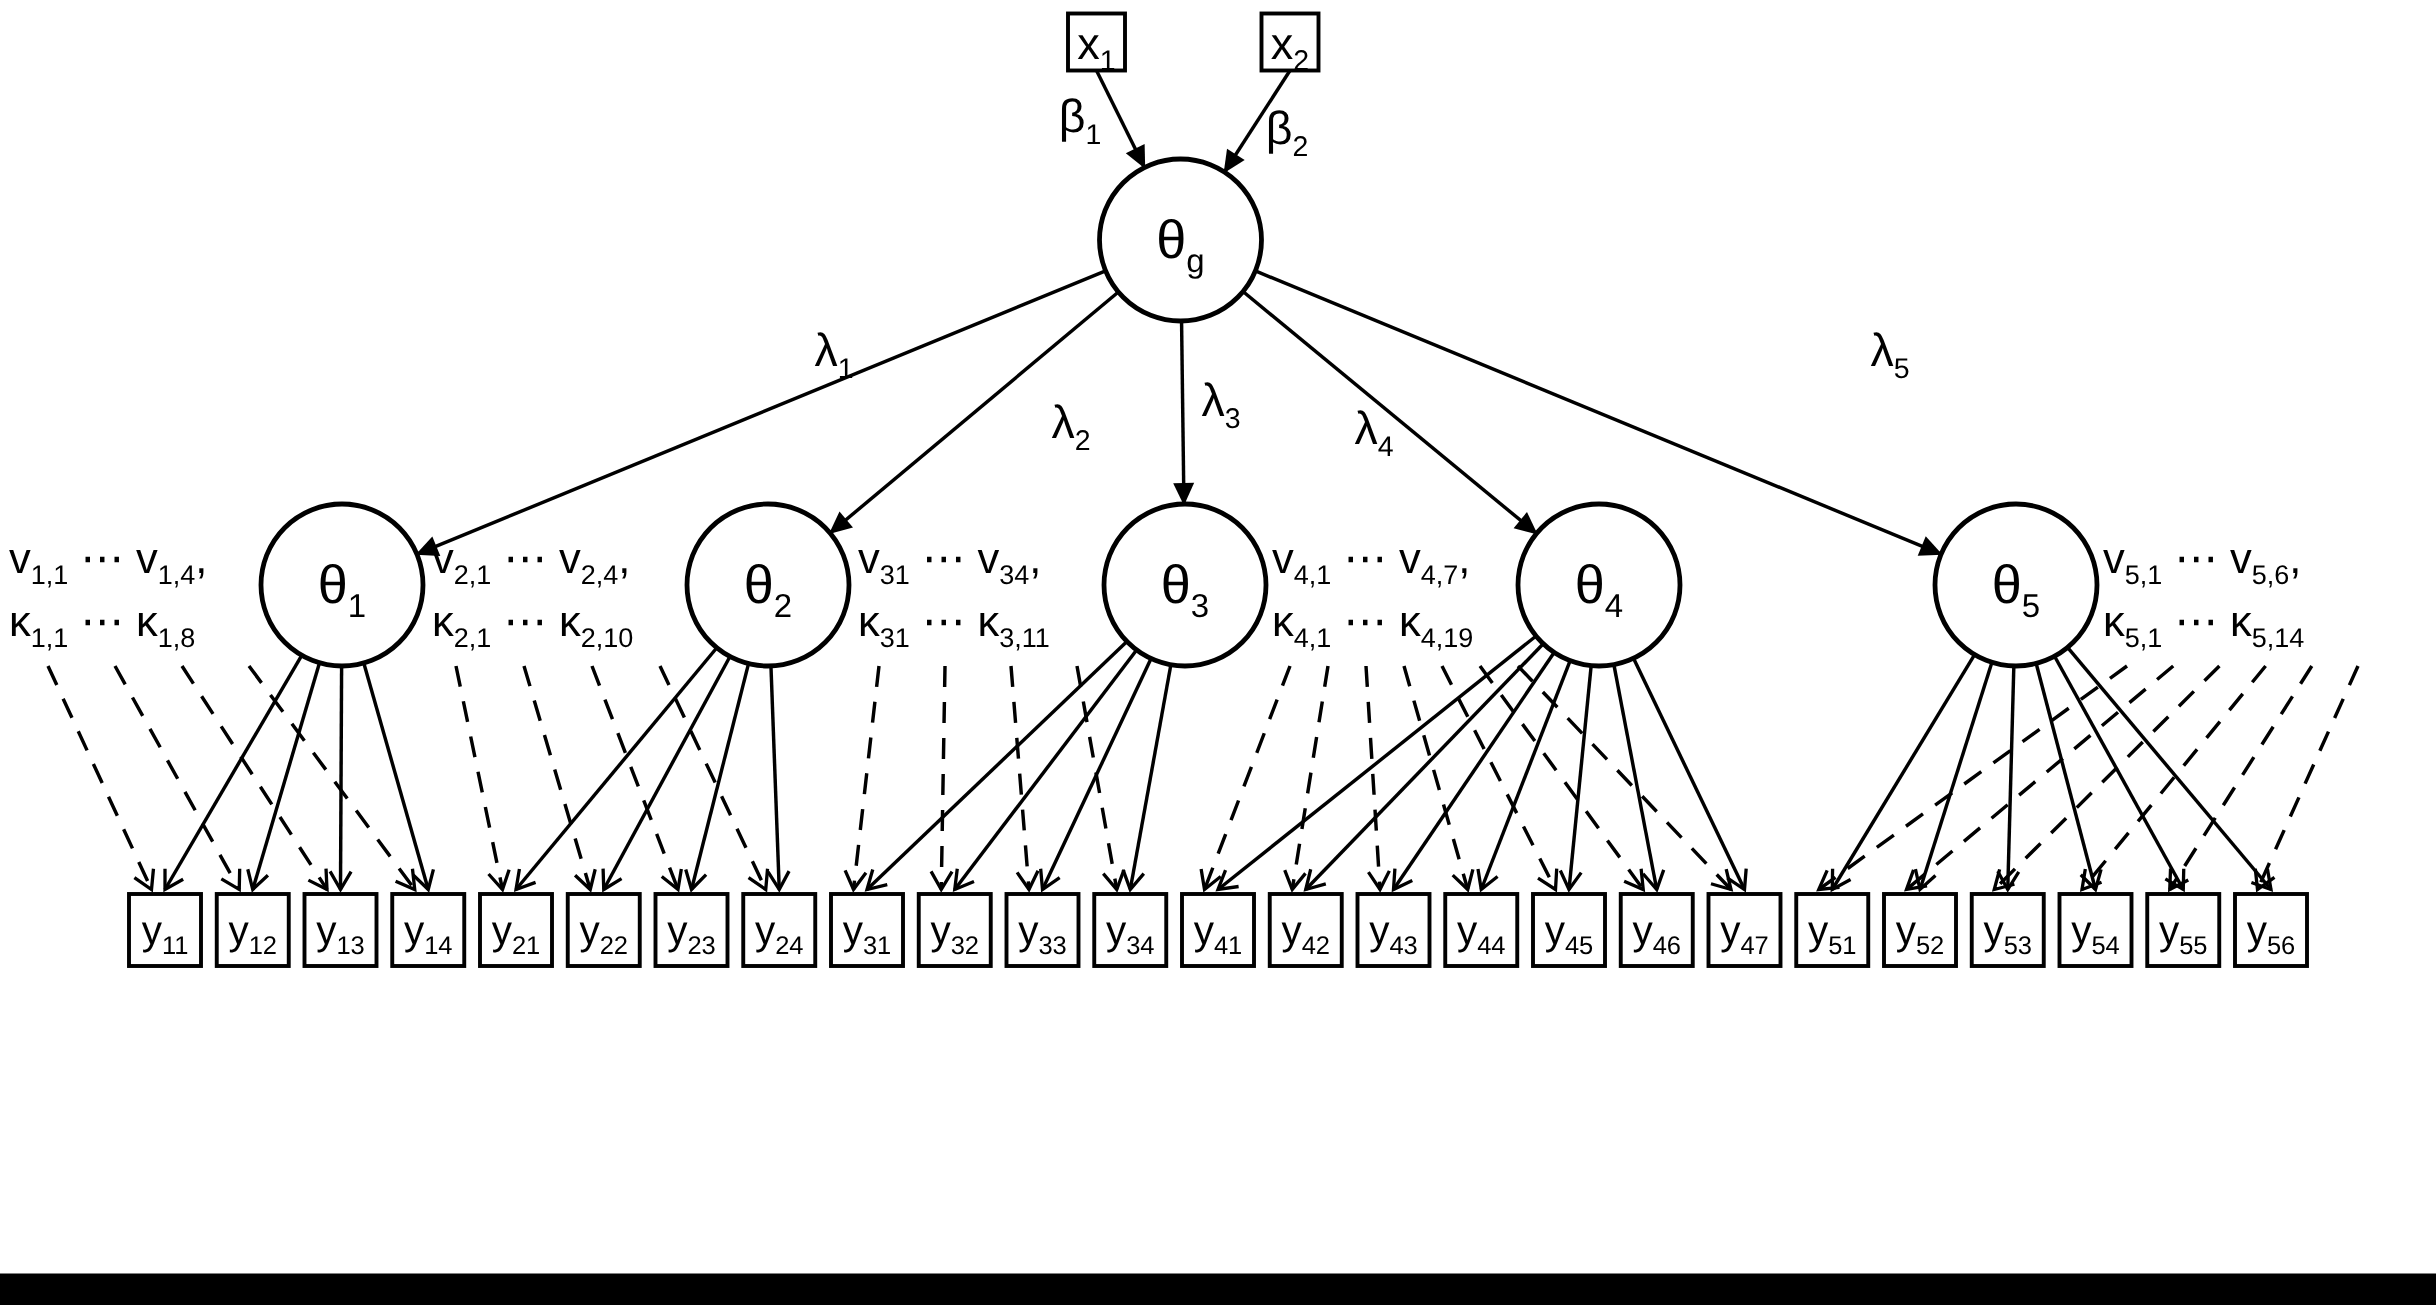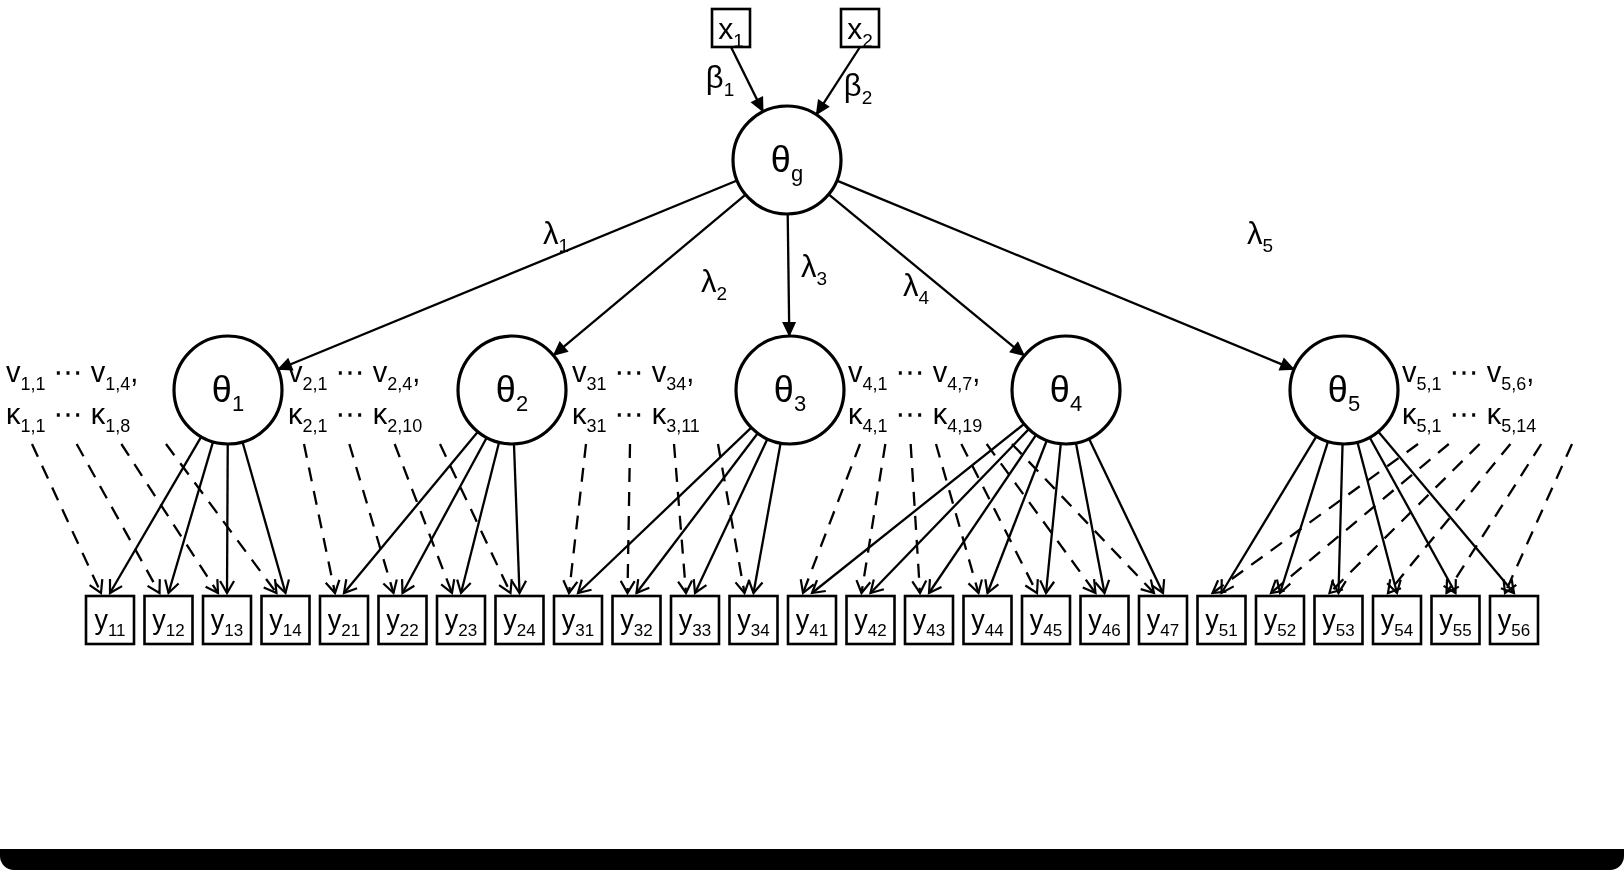--- a/index.html
+++ b/index.html
@@ -1,16 +1,16 @@
 <!DOCTYPE html>
 <html><head>
 <meta charset="utf-8">
 <style>
   html,body{margin:0;padding:0;background:#ffffff;}
-  .stage{position:relative;width:1624px;height:870px;background:#ffffff;overflow:hidden;border-radius:14px;}
+  .stage{position:relative;width:1624px;height:870px;background:#ffffff;overflow:hidden;}
   svg{display:block;}
   svg text{font-family:"Liberation Sans", sans-serif;fill:#000000;}
 </style>
 </head>
 <body>
 
 <div class="stage">
   <svg width="1624" height="870" viewBox="0 0 1624 870" xmlns="http://www.w3.org/2000/svg">
     <defs>
       <marker id="mFill" markerUnits="userSpaceOnUse" markerWidth="18" markerHeight="16" refX="15" refY="8" orient="auto">

